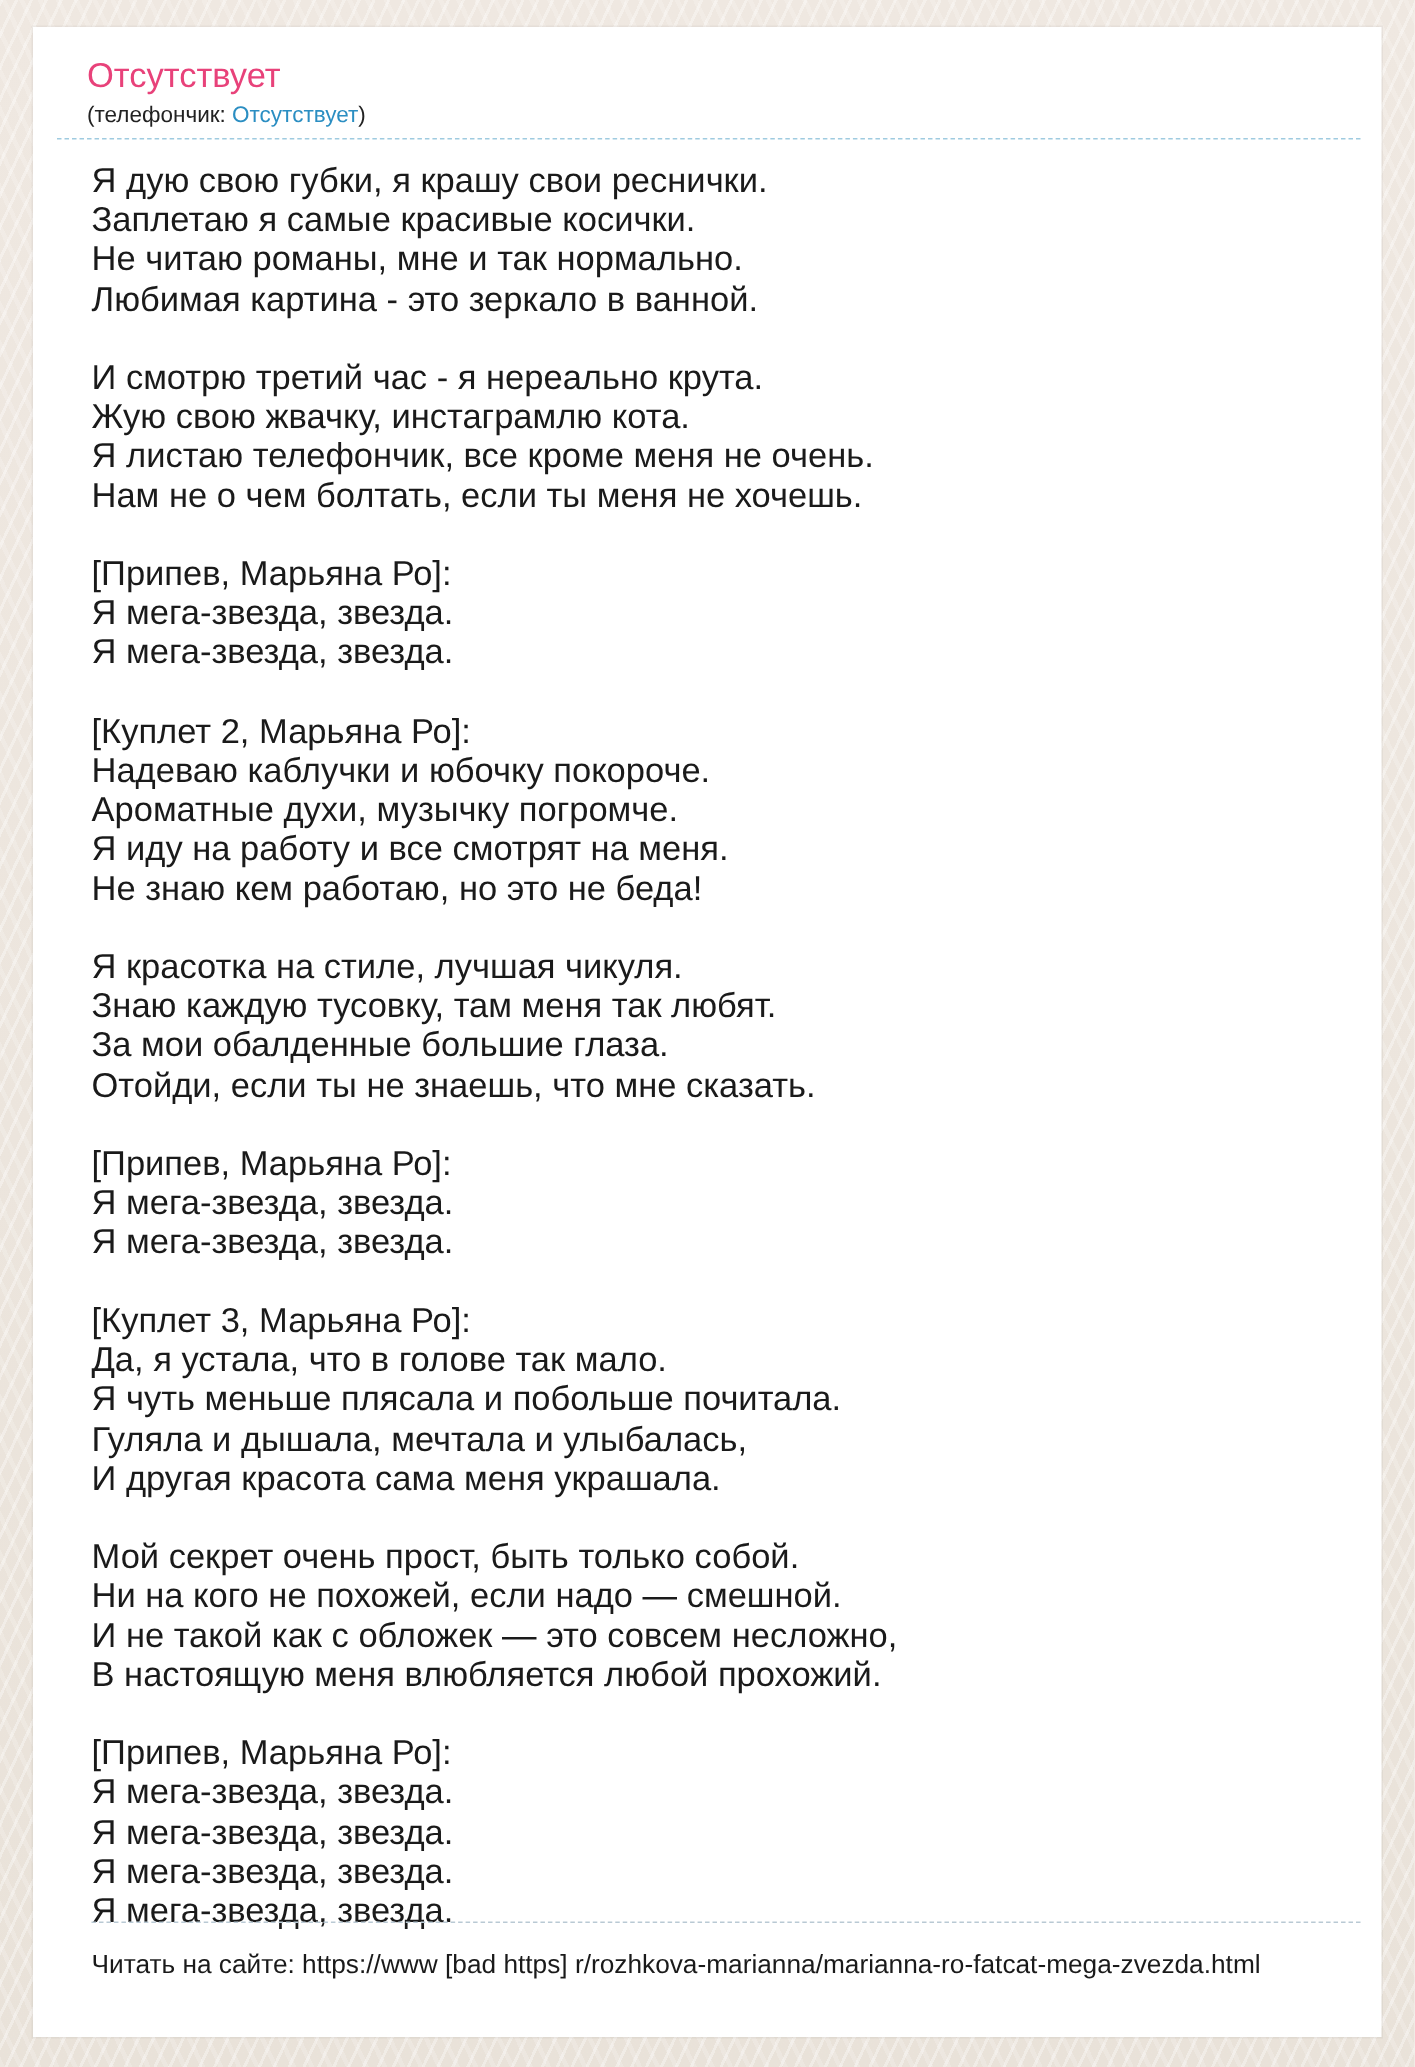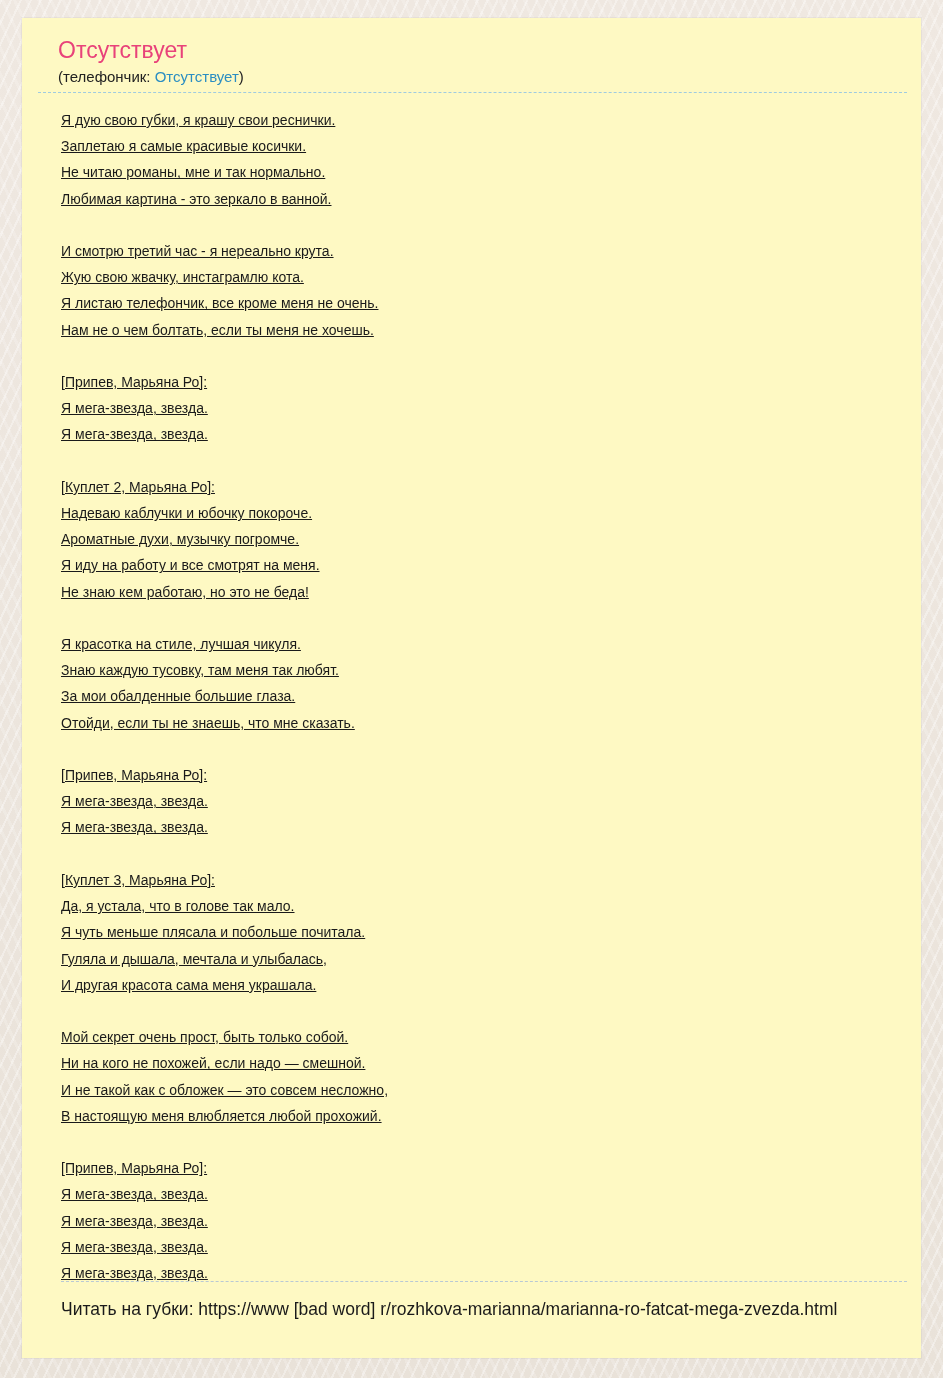--- a/index.html
+++ b/index.html
@@ -21,21 +21,21 @@
       repeating-linear-gradient(115deg, rgba(255,255,255,0.35) 0px, rgba(255,255,255,0.35) 2px, rgba(0,0,0,0.0) 2px, rgba(0,0,0,0.0) 9px),
       repeating-linear-gradient(65deg, rgba(255,255,255,0.18) 0px, rgba(255,255,255,0.18) 3px, rgba(0,0,0,0.0) 3px, rgba(0,0,0,0.0) 11px),
       linear-gradient(180deg, #efe8e1 0%, #ece5dd 55%, #e9e2d9 100%);
   }
   .card {
     position: absolute;
     left: 22px;
     top: 18px;
     width: 899px;
     height: 1340px;
-    background: #fef9c3;
+    background: #ffffff;
     box-shadow: 0 0 0 1px rgba(0,0,0,0.04);
   }
   .inner {
     position: absolute;
     left: 16px;
     top: 18px;
     right: 14px;
     bottom: 8px;
   }
   .song-title {
@@ -53,26 +53,25 @@
     padding-bottom: 7px;
     border-bottom: 1px dashed #9fcbe0;
   }
   .artist-link {
     color: #2b8ec2;
     text-decoration: none;
   }
   .lyrics {
     padding-left: 23px;
     padding-top: 14px;
-    font-size: 14px;
+    font-size: 23px;
     line-height: 26.2px;
     color: #1a1a1a;
     white-space: pre-wrap;
     word-break: normal;
-    text-decoration: underline;
   }
   .footer {
     position: absolute;
     left: 23px;
     right: 0;
     bottom: 28px;
     font-size: 17.5px;
     line-height: 26px;
     color: #1a1a1a;
     border-top: 1px dashed #b9c9d4;
@@ -134,15 +133,15 @@
 Ни на кого не похожей, если надо — смешной.
 И не такой как с обложек — это совсем несложно,
 В настоящую меня влюбляется любой прохожий.
 
 [Припев, Марьяна Ро]:
 Я мега-звезда, звезда.
 Я мега-звезда, звезда.
 Я мега-звезда, звезда.
 Я мега-звезда, звезда.</div>
 
-    <div class="footer">Читать на губки: https://www [bad word] r/rozhkova-marianna/marianna-ro-fatcat-mega-zvezda.html</div>
+    <div class="footer">Читать на сайте: https://www [bad https] r/rozhkova-marianna/marianna-ro-fatcat-mega-zvezda.html</div>
   </div>
 </div>
 
 </body></html>

